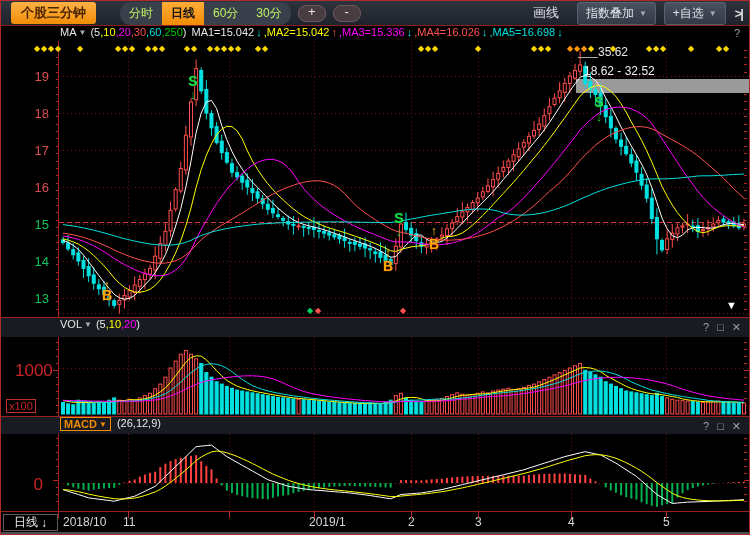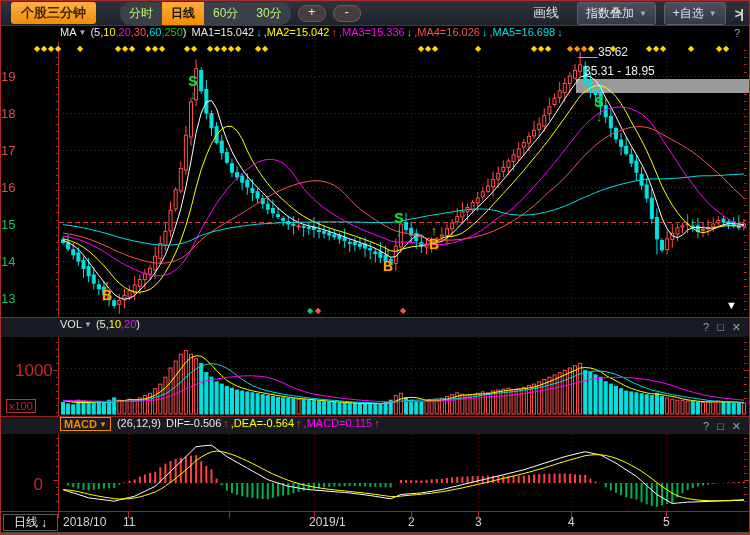--- a/index.html
+++ b/index.html
@@ -37,21 +37,21 @@
   .arr-u{color:#ff4040;font-weight:bold;margin:0 2px;}
   .arr-d{color:#00e0e0;font-weight:bold;margin:0 2px;}
   .help-q{position:absolute;right:9px;top:1px;color:#9aa0ab;cursor:pointer;}
   .win-icons{position:absolute;right:8px;top:3px;display:flex;gap:8px;color:#9aa0ab;font-size:11px;}
   .win-icons span{cursor:pointer;}
   
   .pane{position:absolute;left:0;width:750px;background:#000;}
   #main-pane{top:40px;height:276px;}
   #vol-pane{top:336px;height:79px;}
   #macd-pane{top:433px;height:77px;}
-  .axis-label{position:absolute;font-size:13px;left:0;width:48px;}
+  .axis-label{position:absolute;font-size:13px;left:0;width:48px;text-align:right;}
   .red-lab{color:#cc2424;font-size:17px;position:absolute;}
   #x100-box{border:1px solid #c03030;padding:0 2px;left:5px;bottom:3px;font-size:11px;}
   #vol1000{left:14px;top:24px;width:34px;text-align:right;}
   #macd0{left:30px;top:41px;width:12px;text-align:right;}
   .ann{position:absolute;color:#fff;}
   #high-label{left:597px;top:4px;font-size:12px;color:#e8e8e8;}
   #high-conn{left:577px;top:16px;width:20px;border-top:1px solid #aaa;position:absolute;}
   #range-label{left:583px;top:23px;font-size:12px;color:#f0f0f0;}
   #low-label{left:112px;top:260px;font-size:11px;color:#c8c8c8;margin-top:24px;}
   .sbm{position:absolute;font-size:14px;font-weight:bold;transform:translate(-50%,-50%);line-height:14px;}
@@ -477,21 +477,21 @@
           <rect x="741.46" y="183" width="3" height="2.2895767290034144" fill="#000" stroke="#ff4d4d"></rect>
         </g>
         <polyline points="62.0,199.3 67.1,201.3 72.2,204.3 77.4,208.5 82.5,214.1 87.6,220.7 92.7,227.6 97.8,234.4 103.0,241.1 108.1,247.4 113.2,253.3 118.3,256.8 123.4,258.1 128.6,257.4 133.7,254.4 138.8,249.2 143.9,243.9 149.0,238.5 154.2,231.6 159.3,223.3 164.4,213.7 169.5,201.0 174.6,185.2 179.8,167.7 184.9,146.0 190.0,120.1 195.1,91.8 200.2,72.0 205.4,60.9 210.5,59.4 215.6,67.6 220.7,84.4 225.8,98.6 231.0,110.5 236.1,120.3 241.2,128.2 246.3,135.1 251.4,141.2 256.6,146.4 261.7,151.7 266.8,157.1 271.9,162.3 277.0,167.1 282.2,171.5 287.3,175.6 292.4,178.8 297.5,181.4 302.6,183.4 307.8,184.9 312.9,186.0 318.0,187.3 323.1,188.8 328.2,190.4 333.4,192.3 338.5,194.1 343.6,195.9 348.7,197.8 353.8,199.6 359.0,201.5 364.1,203.4 369.2,205.2 374.3,207.4 379.4,210.0 384.6,213.0 389.7,216.3 394.8,215.6 399.9,209.6 405.0,204.1 410.2,198.9 415.3,194.1 420.4,194.1 425.5,198.2 430.6,200.8 435.8,201.5 440.9,200.4 446.0,196.9 451.1,192.6 456.2,187.4 461.4,182.0 466.5,176.5 471.6,171.2 476.7,166.3 481.8,161.3 487.0,156.1 492.1,150.6 497.2,144.7 502.3,138.6 507.4,132.5 512.6,126.2 517.7,120.1 522.8,114.0 527.9,107.7 533.0,101.6 538.2,95.5 543.3,88.8 548.4,81.6 553.5,74.0 558.6,66.1 563.8,57.9 568.9,50.0 574.0,42.8 579.1,36.1 584.2,34.6 589.4,35.7 594.5,39.4 599.6,46.5 604.7,56.8 609.8,65.7 615.0,75.7 620.1,86.1 625.2,95.7 630.3,104.9 635.4,113.8 640.6,123.1 645.7,133.4 650.8,146.4 655.9,161.5 661.0,177.1 666.2,187.8 671.3,194.8 676.4,196.7 681.5,194.1 686.6,188.9 691.8,186.7 696.9,186.3 702.0,186.7 707.1,187.1 712.2,187.1 717.4,185.6 722.5,183.7 727.6,182.6 732.7,182.3 737.8,183.0 743.0,183.7" fill="none" stroke="#ffffff" stroke-width="1"></polyline>
         <polyline points="62.0,197.8 67.1,199.1 72.2,200.9 77.4,203.2 82.5,206.3 87.6,210.0 92.7,214.5 97.8,219.4 103.0,224.8 108.1,230.7 113.2,237.0 118.3,242.2 123.4,246.3 128.6,249.2 133.7,250.9 138.8,251.3 143.9,250.3 149.0,248.3 154.2,244.5 159.3,238.9 164.4,231.5 169.5,222.4 174.6,211.9 179.8,199.6 184.9,184.7 190.0,166.9 195.1,146.4 200.2,128.6 205.4,114.3 210.5,102.7 215.6,93.8 220.7,88.1 225.8,85.3 231.0,85.7 236.1,89.9 241.2,97.9 246.3,109.7 251.4,119.9 256.6,128.4 261.7,136.0 266.8,142.7 271.9,148.7 277.0,154.1 282.2,158.9 287.3,163.6 292.4,167.9 297.5,171.8 302.6,175.3 307.8,178.2 312.9,180.8 318.0,183.0 323.1,185.1 328.2,186.9 333.4,188.6 338.5,190.1 343.6,191.6 348.7,193.3 353.8,195.0 359.0,196.9 364.1,198.7 369.2,200.6 374.3,202.6 379.4,204.8 384.6,207.2 389.7,209.8 394.8,210.4 399.9,208.5 405.0,207.1 410.2,205.9 415.3,205.2 420.4,204.8 425.5,203.9 430.6,202.4 435.8,200.2 440.9,197.2 446.0,195.5 451.1,195.4 456.2,194.1 461.4,191.8 466.5,188.4 471.6,184.1 476.7,179.4 481.8,174.4 487.0,169.1 492.1,163.5 497.2,158.0 502.3,152.4 507.4,146.9 512.6,141.2 517.7,135.3 522.8,129.4 527.9,123.2 533.0,117.0 538.2,110.9 543.3,104.4 548.4,97.8 553.5,90.9 558.6,83.8 563.8,76.7 568.9,69.4 574.0,62.2 579.1,55.1 584.2,50.4 589.4,46.8 594.5,44.7 599.6,44.6 604.7,46.5 609.8,50.2 615.0,55.7 620.1,62.8 625.2,71.1 630.3,80.9 635.4,89.8 640.6,99.4 645.7,109.7 650.8,121.0 655.9,133.2 661.0,145.4 666.2,155.4 671.3,164.1 676.4,171.5 681.5,177.8 686.6,183.0 691.8,187.3 696.9,190.6 702.0,191.7 707.1,190.6 712.2,188.0 717.4,186.1 722.5,185.0 727.6,184.7 732.7,184.7 737.8,185.0 743.0,184.7" fill="none" stroke="#ffff00" stroke-width="1"></polyline>
         <polyline points="62.0,194.9 67.1,195.8 72.2,197.0 77.4,198.5 82.5,200.3 87.6,202.4 92.7,204.9 97.8,207.7 103.0,210.7 108.1,213.9 113.2,217.4 118.3,220.6 123.4,223.6 128.6,226.2 133.7,228.6 138.8,230.7 143.9,232.4 149.0,233.8 154.2,234.7 159.3,234.8 164.4,234.2 169.5,232.3 174.6,229.1 179.8,224.4 184.9,217.8 190.0,209.1 195.1,198.4 200.2,188.5 205.4,179.4 210.5,170.8 215.6,162.6 220.7,155.3 225.8,148.6 231.0,142.7 236.1,137.3 241.2,132.4 246.3,128.1 251.4,124.3 256.6,121.4 261.7,119.4 266.8,118.3 271.9,118.4 277.0,119.7 282.2,122.3 287.3,126.8 292.4,132.9 297.5,140.8 302.6,147.6 307.8,153.3 312.9,158.4 318.0,162.9 323.1,166.9 328.2,170.5 333.4,173.8 338.5,176.9 343.6,179.8 348.7,182.6 353.8,185.1 359.0,187.6 364.1,189.8 369.2,191.8 374.3,193.8 379.4,195.9 384.6,197.9 389.7,199.9 394.8,201.0 399.9,200.9 405.0,201.0 410.2,201.4 415.3,202.0 420.4,202.7 425.5,203.3 430.6,203.6 435.8,203.7 440.9,203.5 446.0,202.9 451.1,202.0 456.2,200.6 461.4,198.9 466.5,196.8 471.6,194.5 476.7,191.7 481.8,188.4 487.0,184.6 492.1,180.4 497.2,176.7 502.3,173.9 507.4,170.5 512.6,166.5 517.7,161.9 522.8,156.7 527.9,151.3 533.0,145.7 538.2,140.0 543.3,134.0 548.4,127.9 553.5,121.7 558.6,115.4 563.8,108.9 568.9,102.4 574.0,95.8 579.1,89.1 584.2,83.7 589.4,78.8 594.5,74.6 599.6,71.2 604.7,68.7 609.8,67.0 615.0,66.2 620.1,66.1 625.2,66.6 630.3,68.0 635.4,70.1 640.6,73.1 645.7,77.2 650.8,82.8 655.9,89.9 661.0,97.8 666.2,105.6 671.3,113.4 676.4,121.3 681.5,129.4 686.6,136.4 691.8,143.3 696.9,150.2 702.0,156.4 707.1,161.9 712.2,166.7 717.4,170.8 722.5,174.6 727.6,178.1 732.7,181.2 737.8,184.0 743.0,186.0" fill="none" stroke="#ff00ff" stroke-width="1"></polyline>
         <polyline points="62.0,192.1 67.1,192.9 72.2,193.8 77.4,195.0 82.5,196.4 87.6,198.0 92.7,199.9 97.8,201.9 103.0,204.1 108.1,206.4 113.2,209.0 118.3,211.3 123.4,213.4 128.6,215.4 133.7,217.2 138.8,218.7 143.9,220.1 149.0,221.2 154.2,221.9 159.3,222.2 164.4,222.1 169.5,221.2 174.6,219.7 179.8,217.4 184.9,214.0 190.0,209.4 195.1,203.7 200.2,198.8 205.4,194.5 210.5,190.8 215.6,187.4 220.7,184.2 225.8,181.1 231.0,178.2 236.1,175.1 241.2,172.0 246.3,168.8 251.4,165.6 256.6,162.4 261.7,159.2 266.8,156.0 271.9,153.1 277.0,150.4 282.2,148.1 287.3,146.1 292.4,144.2 297.5,142.6 302.6,141.3 307.8,140.3 312.9,139.8 318.0,139.8 323.1,140.6 328.2,142.1 333.4,144.4 338.5,147.9 343.6,152.5 348.7,158.3 353.8,163.4 359.0,167.8 364.1,171.9 369.2,175.4 374.3,178.8 379.4,182.0 384.6,184.9 389.7,187.8 394.8,190.0 399.9,191.2 405.0,192.4 410.2,193.7 415.3,194.9 420.4,196.1 425.5,197.2 430.6,198.1 435.8,198.7 440.9,199.0 446.0,199.2 451.1,199.1 456.2,198.7 461.4,198.2 466.5,197.5 471.6,196.5 476.7,195.3 481.8,193.9 487.0,192.2 492.1,190.2 497.2,188.0 502.3,185.5 507.4,182.7 512.6,179.6 517.7,176.3 522.8,172.8 527.9,168.8 533.0,164.6 538.2,160.0 543.3,155.1 548.4,150.4 553.5,146.2 558.6,141.6 563.8,136.6 568.9,131.1 574.0,125.2 579.1,119.2 584.2,113.9 589.4,108.9 594.5,104.2 599.6,100.1 604.7,96.6 609.8,93.6 615.0,91.2 620.1,89.2 625.2,87.5 630.3,86.4 635.4,85.7 640.6,85.7 645.7,86.3 650.8,87.8 655.9,90.2 661.0,93.2 666.2,96.0 671.3,98.8 676.4,101.6 681.5,104.6 686.6,107.7 691.8,111.2 696.9,115.0 702.0,119.1 707.1,123.4 712.2,127.9 717.4,132.4 722.5,137.3 727.6,142.4 732.7,147.8 737.8,152.6 743.0,157.1" fill="none" stroke="#ff5050" stroke-width="1"></polyline>
         <polyline points="62.0,183.6 67.1,184.3 72.2,185.0 77.4,185.9 82.5,186.9 87.6,188.0 92.7,189.2 97.8,190.5 103.0,191.8 108.1,193.3 113.2,194.8 118.3,196.3 123.4,197.7 128.6,198.9 133.7,200.1 138.8,201.1 143.9,202.1 149.0,203.0 154.2,203.6 159.3,204.0 164.4,204.2 169.5,204.1 174.6,203.6 179.8,202.7 184.9,201.3 190.0,199.3 195.1,196.7 200.2,194.6 205.4,192.7 210.5,191.1 215.6,189.8 220.7,188.6 225.8,187.5 231.0,186.6 236.1,185.8 241.2,185.0 246.3,184.4 251.4,183.8 256.6,183.2 261.7,182.8 266.8,182.5 271.9,182.2 277.0,181.9 282.2,181.7 287.3,181.6 292.4,181.5 297.5,181.4 302.6,181.2 307.8,181.1 312.9,181.0 318.0,181.0 323.1,180.9 328.2,180.9 333.4,180.9 338.5,180.9 343.6,180.9 348.7,181.0 353.8,181.1 359.0,181.2 364.1,181.3 369.2,181.4 374.3,181.5 379.4,181.6 384.6,181.6 389.7,181.5 394.8,181.0 399.9,180.0 405.0,179.0 410.2,178.0 415.3,177.1 420.4,176.1 425.5,175.1 430.6,174.2 435.8,173.4 440.9,172.6 446.0,171.7 451.1,170.9 456.2,170.0 461.4,169.3 466.5,168.7 471.6,168.2 476.7,168.0 481.8,168.0 487.0,168.3 492.1,169.0 497.2,170.2 502.3,171.9 507.4,173.0 512.6,173.7 517.7,174.1 522.8,174.1 527.9,173.8 533.0,173.3 538.2,172.5 543.3,171.5 548.4,170.2 553.5,168.7 558.6,167.0 563.8,165.1 568.9,163.0 574.0,160.7 579.1,158.2 584.2,156.0 589.4,153.8 594.5,151.6 599.6,149.7 604.7,147.8 609.8,146.2 615.0,144.7 620.1,143.3 625.2,142.0 630.3,140.8 635.4,139.8 640.6,138.9 645.7,138.3 650.8,137.9 655.9,137.8 661.0,137.9 666.2,137.8 671.3,137.5 676.4,137.2 681.5,136.7 686.6,136.2 691.8,135.6 696.9,135.0 702.0,134.8 707.1,134.8 712.2,134.7 717.4,134.5 722.5,134.2 727.6,133.8 732.7,133.5 737.8,133.3 743.0,133.0" fill="none" stroke="#00e0e0" stroke-width="1"></polyline>
       </svg>
     <div id="high-conn"></div>
     <div id="high-label" class="ann">35.62</div>
-    <div id="range-label" class="ann">35.31 - 18.95</div>
+    <div id="range-label" class="ann">18.62 - 32.52</div>
     <div id="low-label" class="ann">12.72</div>
     <div id="scroll-arrow" style="left: 725px; top: 258px;">▼</div>
   <div class="diamond" style="left: 36px; top: 4px; color: rgb(255, 215, 0);">◆</div><div class="diamond" style="left: 43px; top: 4px; color: rgb(255, 215, 0);">◆</div><div class="diamond" style="left: 50px; top: 4px; color: rgb(255, 215, 0);">◆</div><div class="diamond" style="left: 57px; top: 4px; color: rgb(255, 215, 0);">◆</div><div class="diamond" style="left: 79px; top: 4px; color: rgb(255, 215, 0);">◆</div><div class="diamond" style="left: 117px; top: 4px; color: rgb(255, 215, 0);">◆</div><div class="diamond" style="left: 124px; top: 4px; color: rgb(255, 215, 0);">◆</div><div class="diamond" style="left: 131px; top: 4px; color: rgb(255, 215, 0);">◆</div><div class="diamond" style="left: 147px; top: 4px; color: rgb(255, 215, 0);">◆</div><div class="diamond" style="left: 154px; top: 4px; color: rgb(255, 215, 0);">◆</div><div class="diamond" style="left: 161px; top: 4px; color: rgb(255, 215, 0);">◆</div><div class="diamond" style="left: 186px; top: 4px; color: rgb(255, 215, 0);">◆</div><div class="diamond" style="left: 193px; top: 4px; color: rgb(255, 215, 0);">◆</div><div class="diamond" style="left: 209px; top: 4px; color: rgb(255, 215, 0);">◆</div><div class="diamond" style="left: 216px; top: 4px; color: rgb(255, 215, 0);">◆</div><div class="diamond" style="left: 223px; top: 4px; color: rgb(255, 215, 0);">◆</div><div class="diamond" style="left: 230px; top: 4px; color: rgb(255, 215, 0);">◆</div><div class="diamond" style="left: 237px; top: 4px; color: rgb(255, 215, 0);">◆</div><div class="diamond" style="left: 257px; top: 4px; color: rgb(255, 215, 0);">◆</div><div class="diamond" style="left: 264px; top: 4px; color: rgb(255, 215, 0);">◆</div><div class="diamond" style="left: 420px; top: 4px; color: rgb(255, 215, 0);">◆</div><div class="diamond" style="left: 427px; top: 4px; color: rgb(255, 215, 0);">◆</div><div class="diamond" style="left: 434px; top: 4px; color: rgb(255, 215, 0);">◆</div><div class="diamond" style="left: 477px; top: 4px; color: rgb(255, 215, 0);">◆</div><div class="diamond" style="left: 533px; top: 4px; color: rgb(255, 215, 0);">◆</div><div class="diamond" style="left: 540px; top: 4px; color: rgb(255, 215, 0);">◆</div><div class="diamond" style="left: 547px; top: 4px; color: rgb(255, 215, 0);">◆</div><div class="diamond" style="left: 569px; top: 4px; color: rgb(255, 149, 0);">◆</div><div class="diamond" style="left: 576px; top: 4px; color: rgb(255, 149, 0);">◆</div><div class="diamond" style="left: 583px; top: 4px; color: rgb(255, 149, 0);">◆</div><div class="diamond" style="left: 590px; top: 4px; color: rgb(255, 215, 0);">◆</div><div class="diamond" style="left: 612px; top: 4px; color: rgb(255, 215, 0);">◆</div><div class="diamond" style="left: 648px; top: 4px; color: rgb(255, 215, 0);">◆</div><div class="diamond" style="left: 655px; top: 4px; color: rgb(255, 215, 0);">◆</div><div class="diamond" style="left: 662px; top: 4px; color: rgb(255, 215, 0);">◆</div><div class="diamond" style="left: 690px; top: 4px; color: rgb(255, 215, 0);">◆</div><div class="diamond" style="left: 718px; top: 4px; color: rgb(255, 215, 0);">◆</div><div class="diamond" style="left: 725px; top: 4px; color: rgb(255, 215, 0);">◆</div><div class="diamond" style="left: 309px; top: 266px; color: rgb(0, 208, 96);">◆</div><div class="diamond" style="left: 317px; top: 266px; color: rgb(255, 80, 80);">◆</div><div class="diamond" style="left: 402px; top: 266px; color: rgb(255, 80, 80);">◆</div><div class="sbm S" style="left: 192px; top: 40px;">S</div><div class="mk-arrow d" style="left: 192px; top: 53px;">↓</div><div class="sbm B" style="left: 106px; top: 254px;">B</div><div class="mk-arrow u" style="left: 106px; top: 243px;">↑</div><div class="sbm S" style="left: 398px; top: 177px;">S</div><div class="mk-arrow d" style="left: 398px; top: 190px;">↓</div><div class="sbm B" style="left: 387px; top: 225px;">B</div><div class="mk-arrow u" style="left: 387px; top: 211px;">↑</div><div class="sbm B" style="left: 433px; top: 203px;">B</div><div class="mk-arrow u" style="left: 433px; top: 189px;">↑</div><div class="sbm S" style="left: 598px; top: 61px;">S</div><div class="mk-arrow d" style="left: 598px; top: 75px;">↓</div><div class="axis-label" style="top: 28px; color: rgb(217, 79, 79);">19</div><div class="axis-label" style="top: 65px; color: rgb(217, 79, 79);">18</div><div class="axis-label" style="top: 102px; color: rgb(217, 79, 79);">17</div><div class="axis-label" style="top: 139px; color: rgb(217, 79, 79);">16</div><div class="axis-label" style="top: 176px; color: rgb(20, 195, 92);">15</div><div class="axis-label" style="top: 213px; color: rgb(20, 195, 92);">14</div><div class="axis-label" style="top: 250px; color: rgb(20, 195, 92);">13</div></div>
 
   <div id="vol-header" class="ind-row">
     <span class="row-name">
       <span>VOL</span>
       <span class="caret">▼</span>
     </span>
     <span id="vol-params"><span style="color: rgb(232, 232, 232);">(5</span><span style="color: rgb(255, 255, 0);">,10</span><span style="color: rgb(255, 0, 255);">,20</span><span style="color: rgb(232, 232, 232);">)</span></span>
@@ -680,21 +680,20 @@
     <div id="vol1000" class="red-lab">1000</div>
     <div id="x100-box" class="red-lab">x100</div>
   </div>
 
   <div id="macd-header" class="ind-row">
     <span class="macd-box">
       <span>MACD</span>
       <span class="caret">▼</span>
     </span>
     <span id="macd-params"><span style="color: rgb(232, 232, 232);">(26,12,9)</span></span>
-    <span id="macd-values" style="margin-left: 5px;"><span style="color: rgb(232, 232, 232);">DIF=-0.506</span><span class="arr-u">↑</span><span style="color: rgb(255, 255, 0);">,DEA=-0.564</span><span class="arr-u">↑</span><span style="color: rgb(255, 0, 255);">,MACD=0.115</span><span class="arr-u">↑</span></span>
     <span class="win-icons">
       <span>?</span>
       <span>□</span>
       <span>✕</span>
     </span>
   </div>
 
   <div id="macd-pane" class="pane">
     <svg id="macd-svg" width="750" height="77">
         <g>

